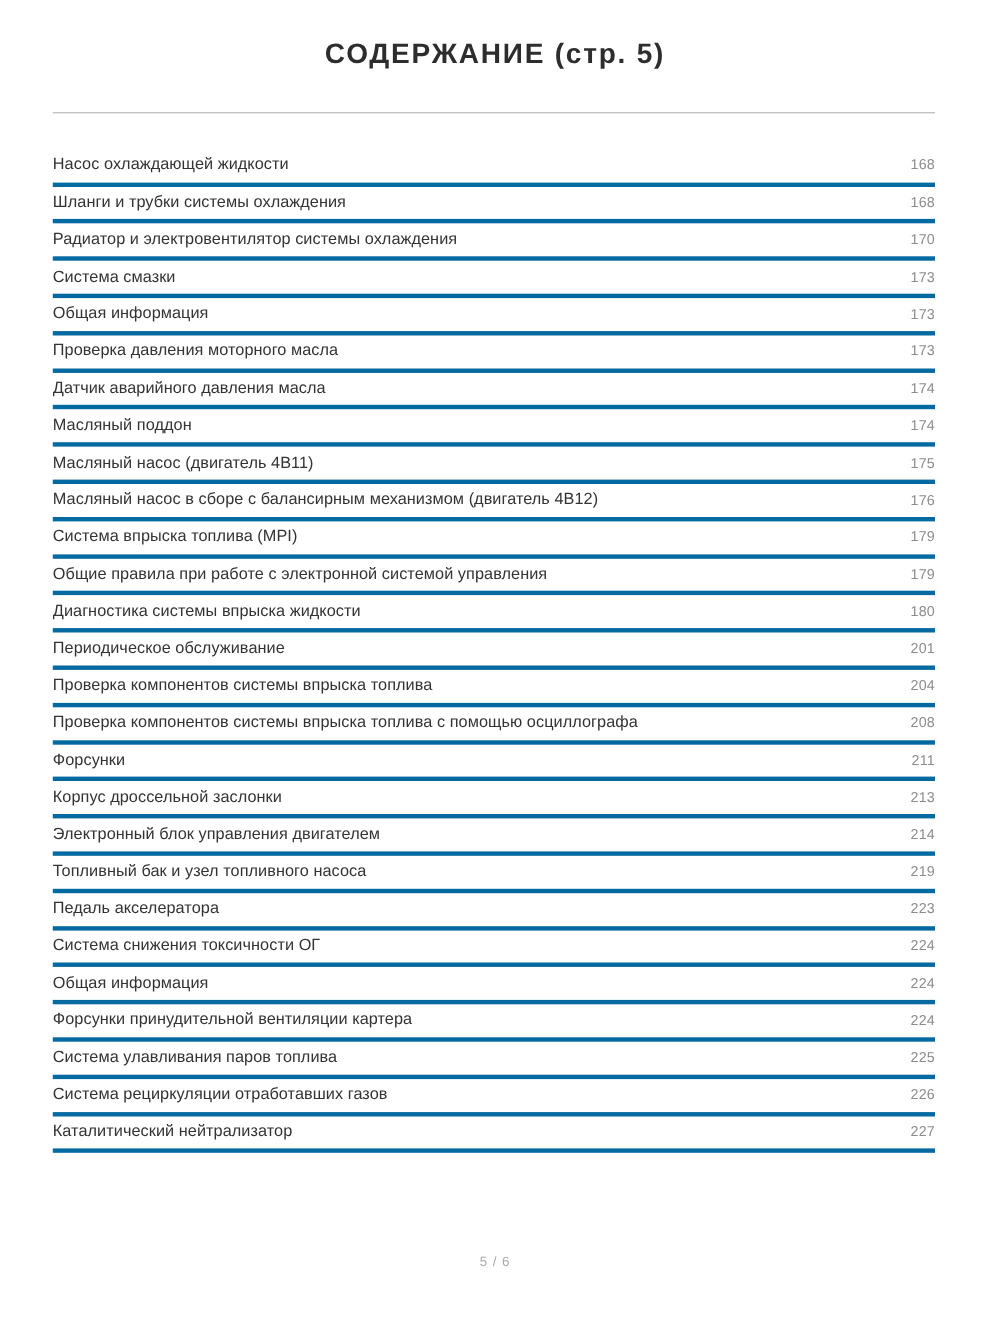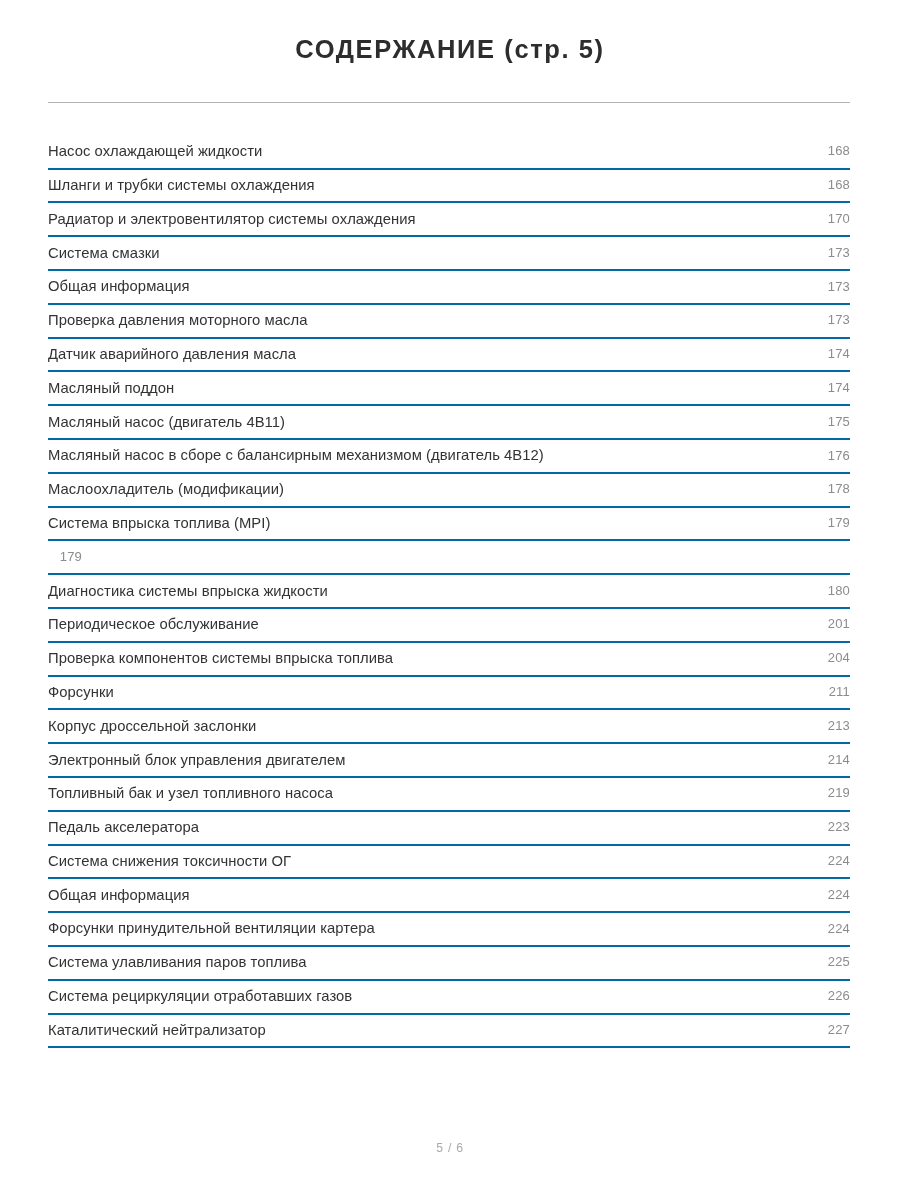--- a/index.html
+++ b/index.html
@@ -54,21 +54,21 @@
   }
   .toc-list {
     display: block;
     width: 100%;
   }
   .toc-row {
     display: flex;
     align-items: center;
     justify-content: space-between;
     height: 33.8px;
-    border-bottom: 2px solid #0369a1;
+    border-bottom: 4px solid #0369a1;
     box-sizing: border-box;
   }
   .toc-row:first-child {
     border-top: none;
   }
   .toc-entry-title {
     font-size: 14.8px;
     color: #333333;
     line-height: 1.3;
     white-space: nowrap;
@@ -147,41 +147,42 @@
         </div>
         <div class="toc-row">
           <span class="toc-entry-title">Масляный насос (двигатель 4B11)</span>
           <span class="toc-entry-page">175</span>
         </div>
         <div class="toc-row">
           <span class="toc-entry-title">Масляный насос в сборе с балансирным механизмом (двигатель 4B12)</span>
           <span class="toc-entry-page">176</span>
         </div>
         <div class="toc-row">
-          <span class="toc-entry-title">Маслоохладитель (модификации)</span>
-          <span class="toc-entry-page">178</span>
-        </div>
-        <div class="toc-row">
           <span class="toc-entry-title">Система впрыска топлива (MPI)</span>
           <span class="toc-entry-page">179</span>
         </div>
         <div class="toc-row">
+          <span class="toc-entry-title">Общие правила при работе с электронной системой управления</span>
           <span class="toc-entry-page">179</span>
         </div>
         <div class="toc-row">
           <span class="toc-entry-title">Диагностика системы впрыска жидкости</span>
           <span class="toc-entry-page">180</span>
         </div>
         <div class="toc-row">
           <span class="toc-entry-title">Периодическое обслуживание</span>
           <span class="toc-entry-page">201</span>
         </div>
         <div class="toc-row">
           <span class="toc-entry-title">Проверка компонентов системы впрыска топлива</span>
           <span class="toc-entry-page">204</span>
+        </div>
+        <div class="toc-row">
+          <span class="toc-entry-title">Проверка компонентов системы впрыска топлива с помощью осциллографа</span>
+          <span class="toc-entry-page">208</span>
         </div>
         <div class="toc-row">
           <span class="toc-entry-title">Форсунки</span>
           <span class="toc-entry-page">211</span>
         </div>
         <div class="toc-row">
           <span class="toc-entry-title">Корпус дроссельной заслонки</span>
           <span class="toc-entry-page">213</span>
         </div>
         <div class="toc-row">

